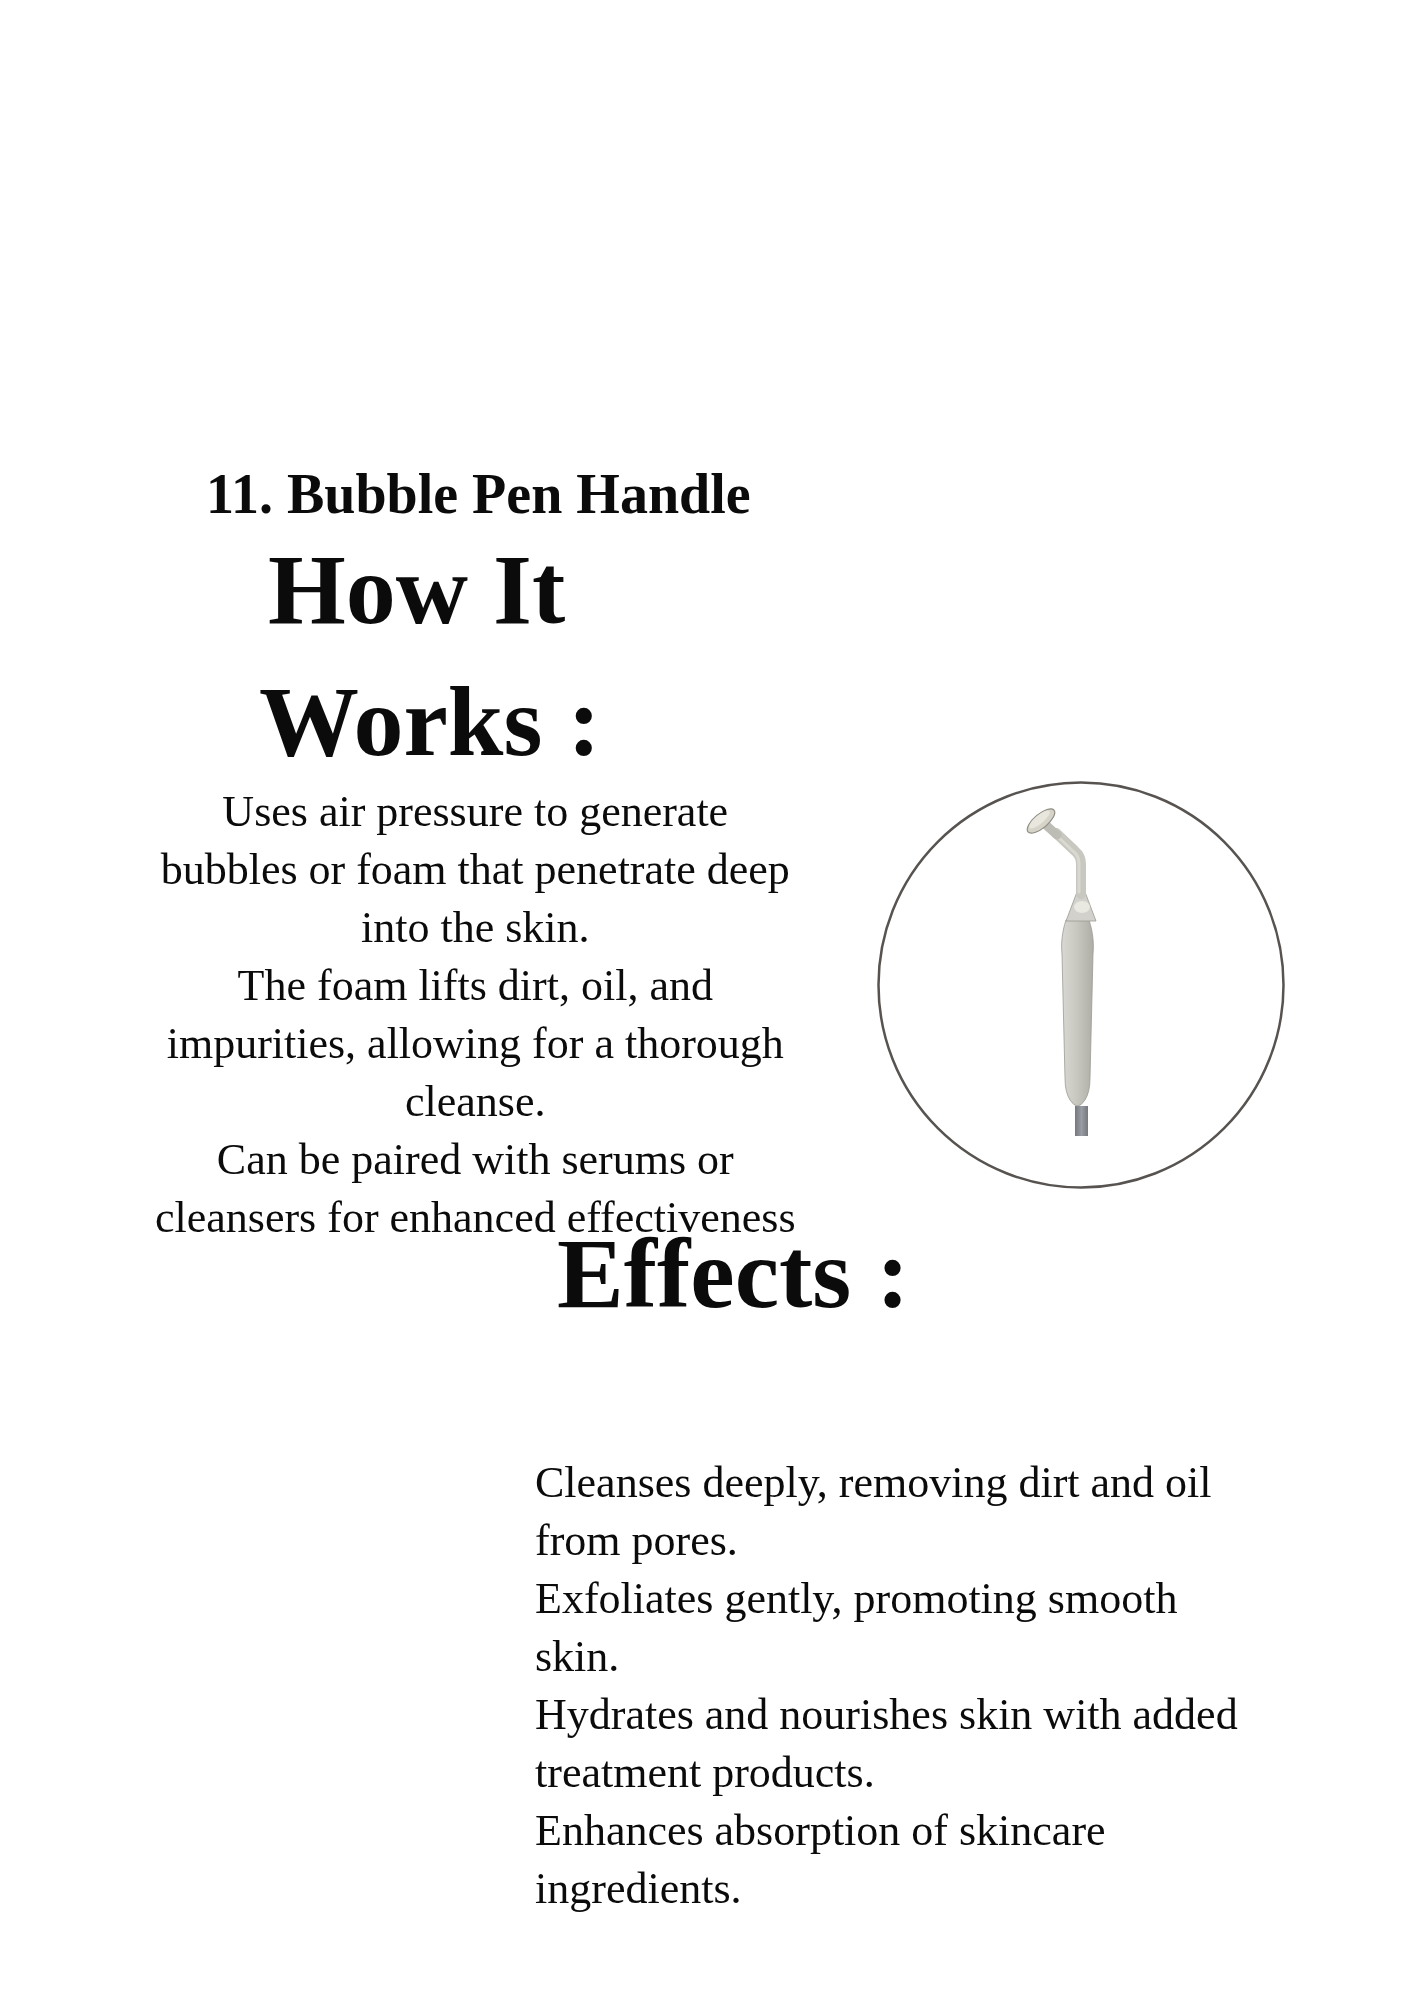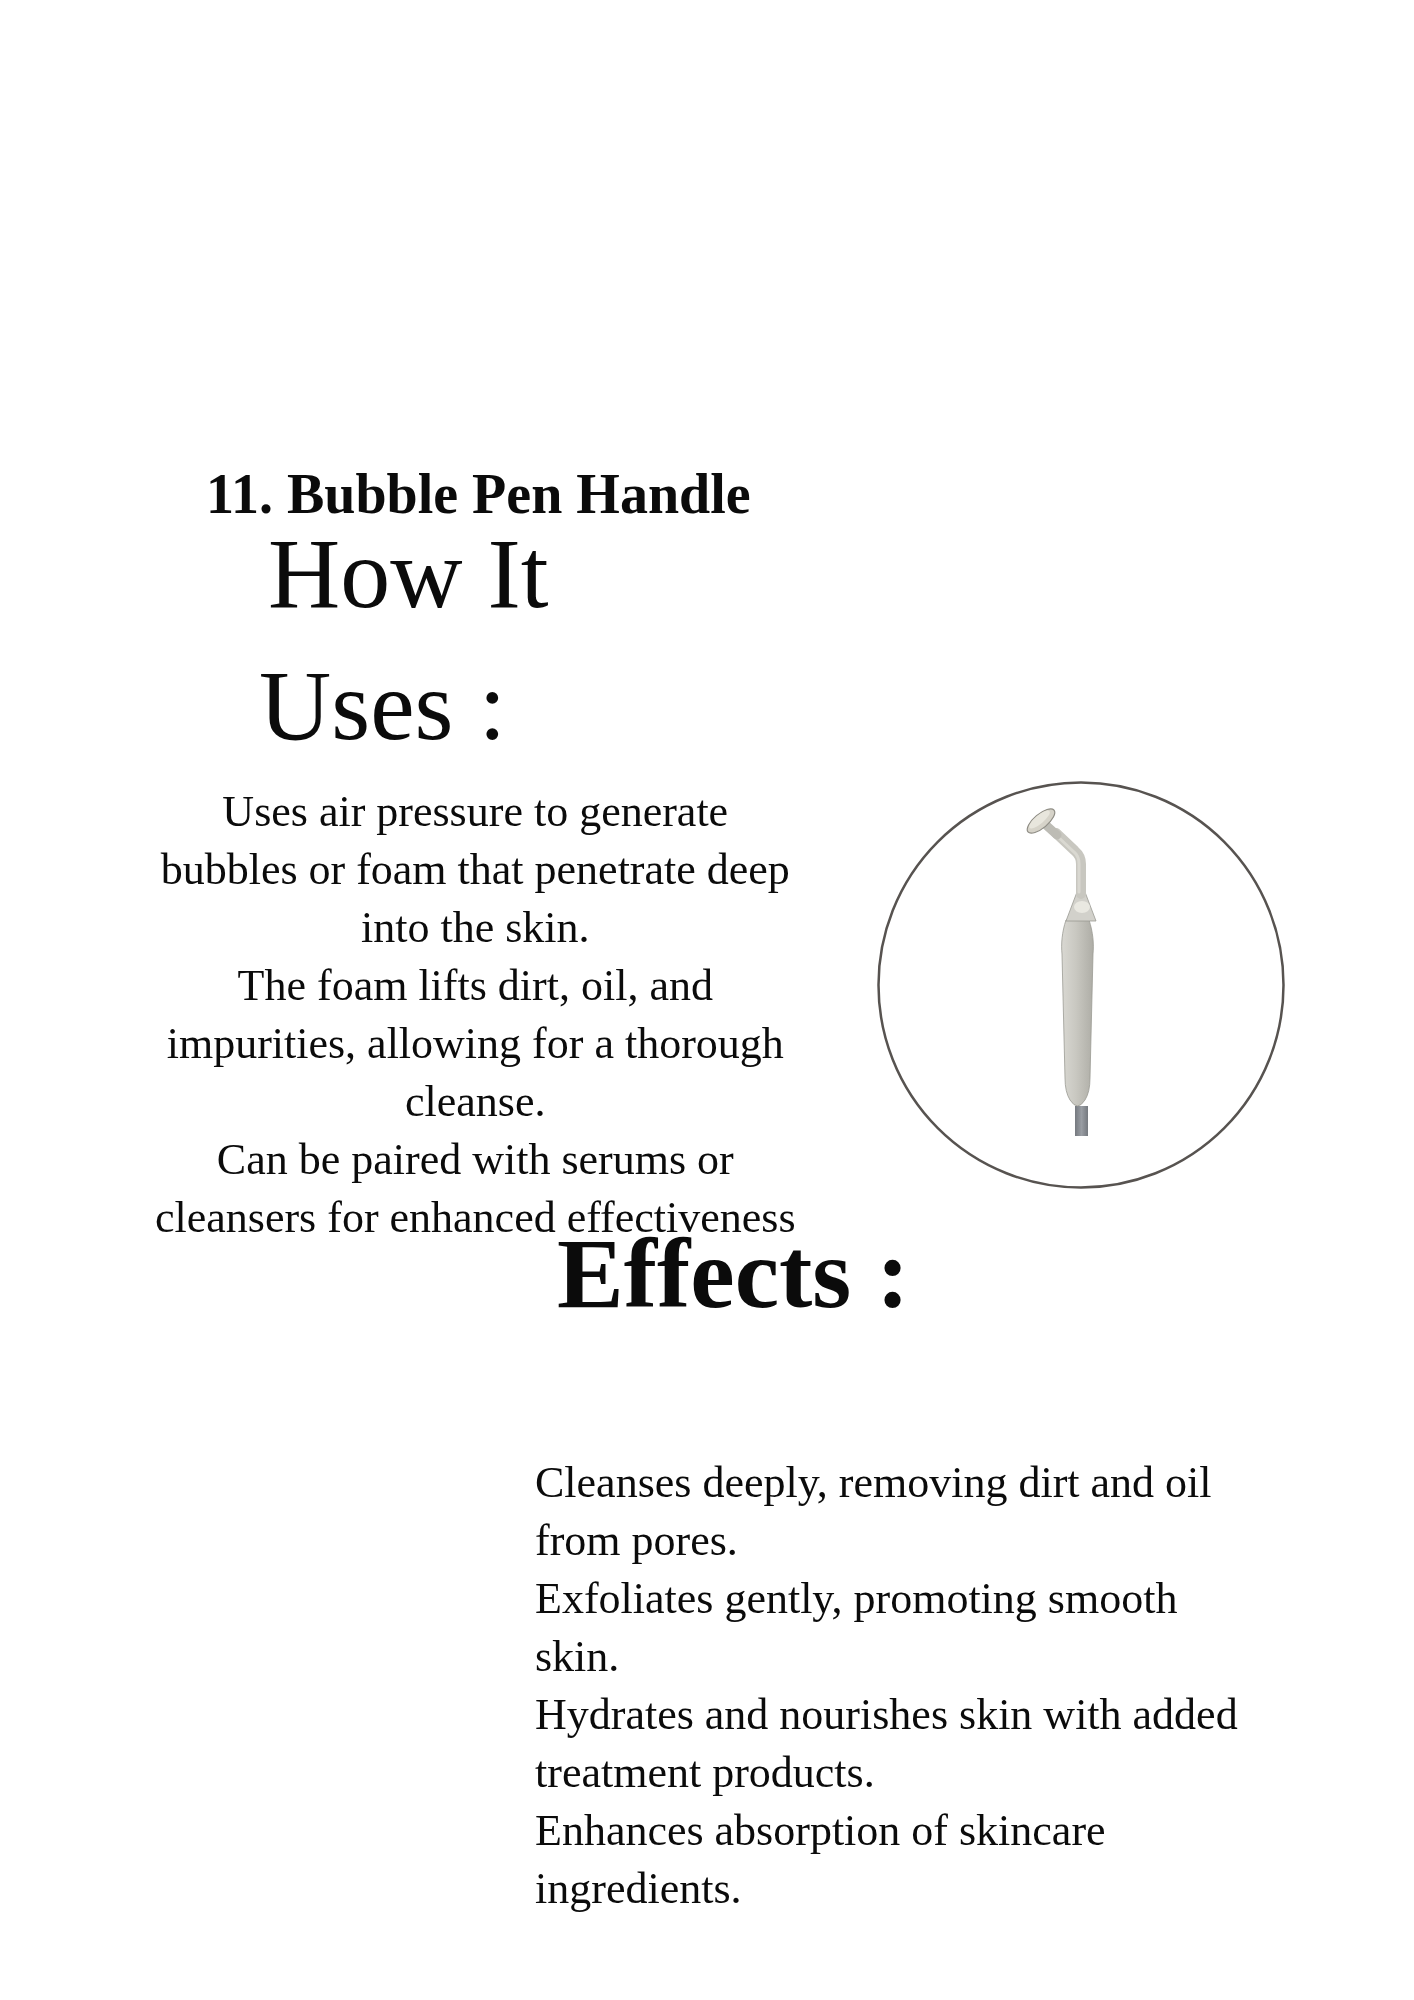--- a/index.html
+++ b/index.html
@@ -17,23 +17,23 @@
     left: 206px;
     top: 470px;
     font-size: 56px;
     font-weight: bold;
     line-height: 48px;
     white-space: nowrap;
   }
   .hiw-title {
     position: absolute;
     left: 259px;
-    top: 508px;
+    top: 524px;
     font-size: 100px;
-    font-weight: normal;
+    font-weight: bold;
     line-height: 132px;
     white-space: nowrap;
   }
   .hiw-title .line1 { padding-left: 9px; }
   .body-text {
     position: absolute;
     font-size: 44px;
     line-height: 58px;
     white-space: pre-line;
   }
@@ -58,21 +58,21 @@
 </style>
 </head>
 <body>
 
 <div class="page">
 
   <div class="section-title">11. Bubble Pen Handle</div>
 
   <div class="hiw-title">
     <div class="line1">How It</div>
-    <div class="line2">Uses :</div>
+    <div class="line2">Works :</div>
   </div>
 
   <div class="body-text hiw-body">Uses air pressure to generate
 bubbles or foam that penetrate deep
 into the skin.
 The foam lifts dirt, oil, and
 impurities, allowing for a thorough
 cleanse.
 Can be paired with serums or
 cleansers for enhanced effectiveness</div>

